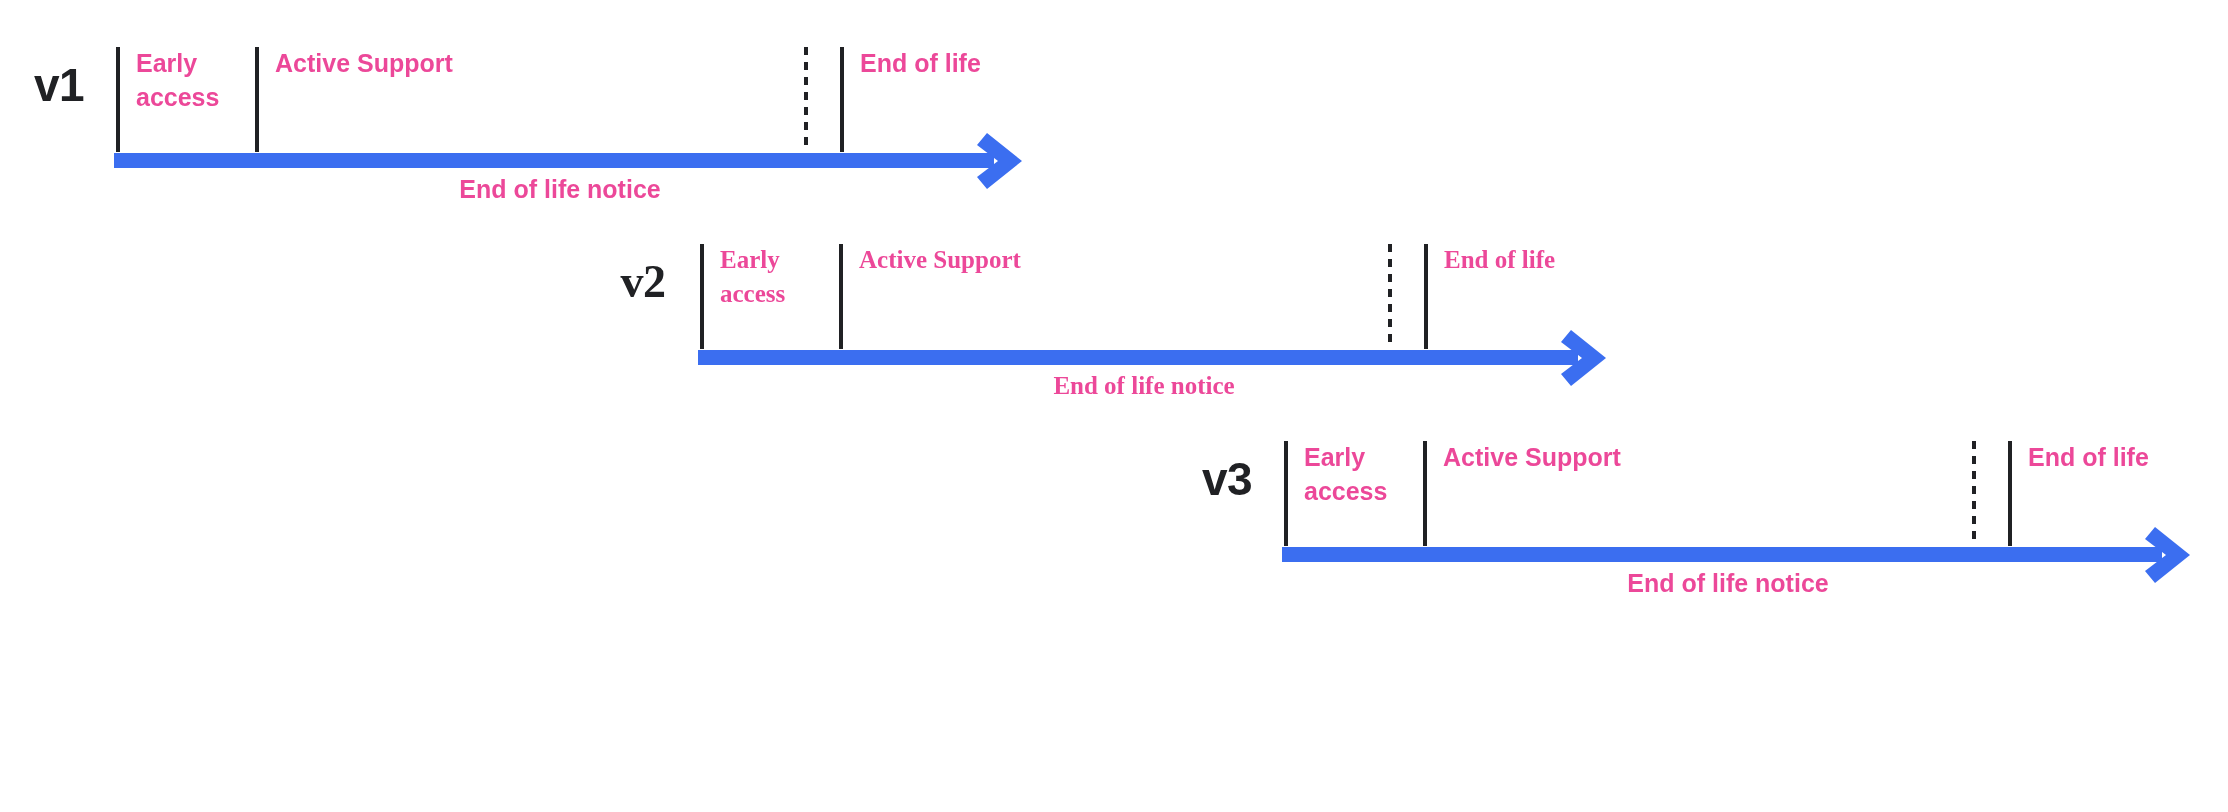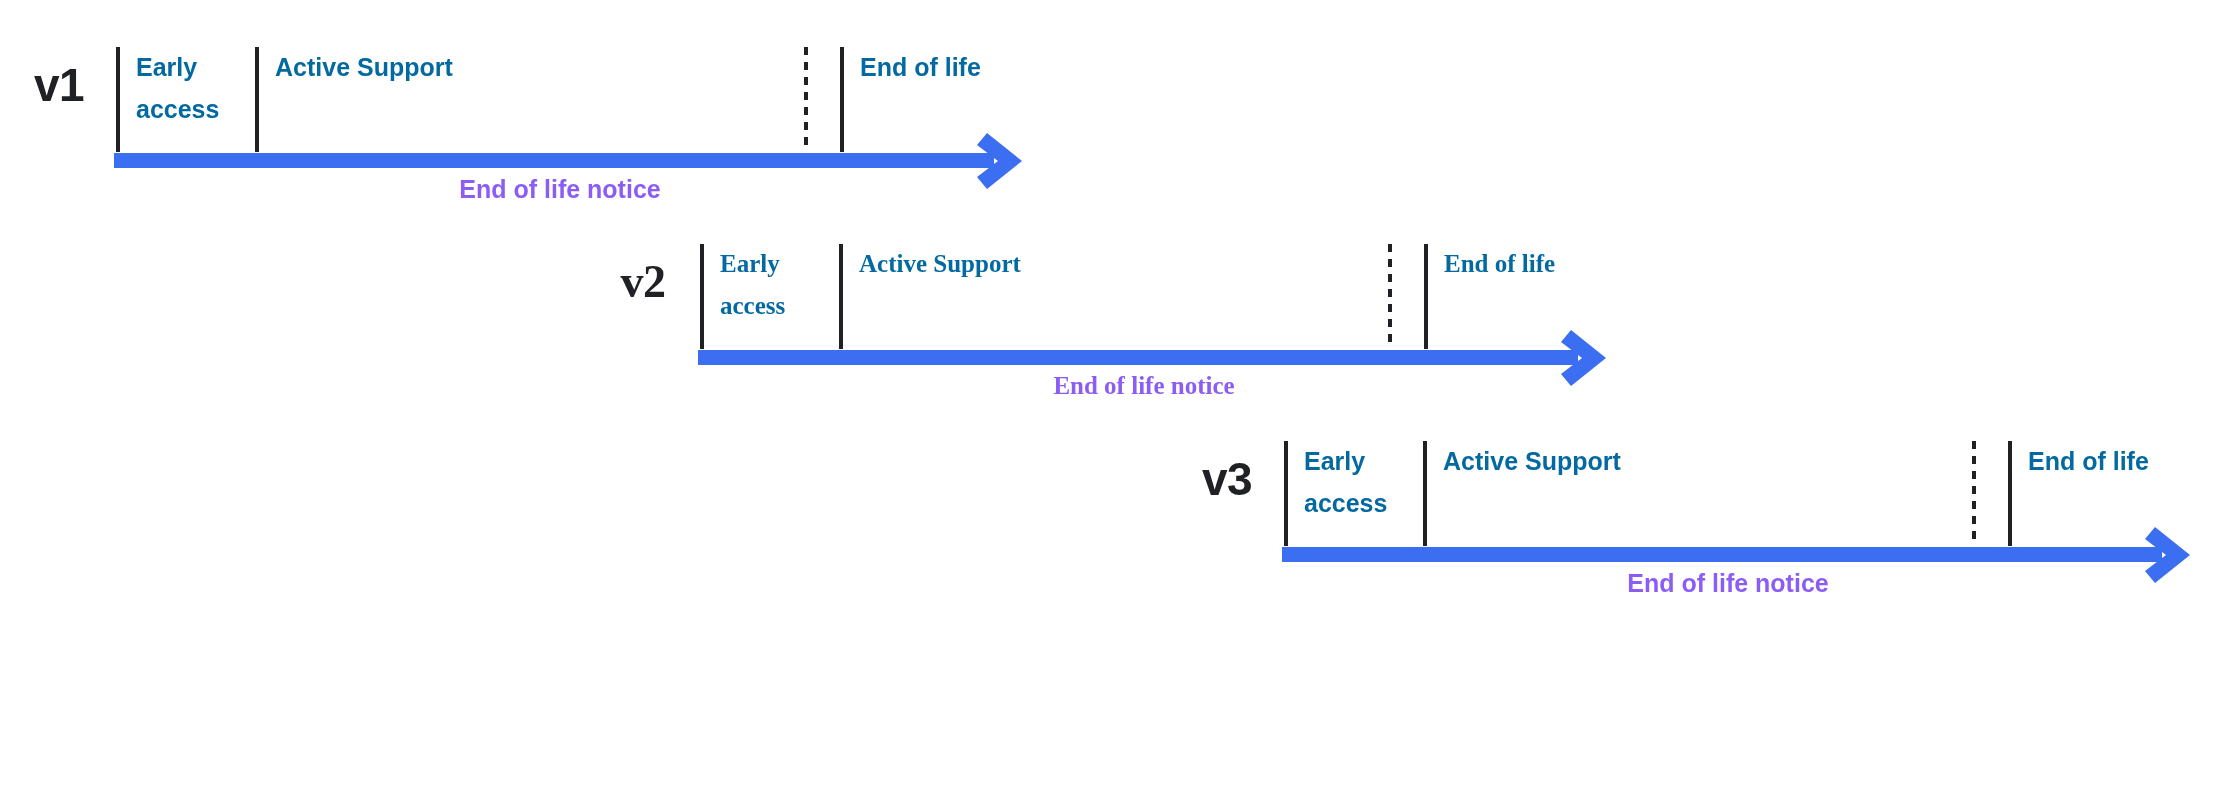--- a/index.html
+++ b/index.html
@@ -64,22 +64,22 @@
     background-size: 4px 15px;
     background-repeat: repeat-y;
   }
 
   
   .phase-label {
     position: absolute;
     top: 24px;
     font-size: 25px;
     font-weight: bold;
-    line-height: 42px;
-    color: #0369a1;
+    line-height: 34px;
+    color: #ec4899;
     white-space: pre-line;
   }
 
   
   .bar {
     position: absolute;
     top: 131px;
     height: 15px;
     background: #3b6ef0;
   }
@@ -92,21 +92,21 @@
   }
   .arrow-head svg { display: block; }
 
   
   .notice-label {
     position: absolute;
     top: 152px;
     font-size: 25px;
     font-weight: bold;
     line-height: 30px;
-    color: #8b5cf6;
+    color: #ec4899;
     white-space: nowrap;
     text-align: center;
   }
 </style>
 </head>
 <body>
 
 <div id="stage">
 
   <div class="timeline" id="row-v1" style="left:16px; top:22px; width:1060px;">

